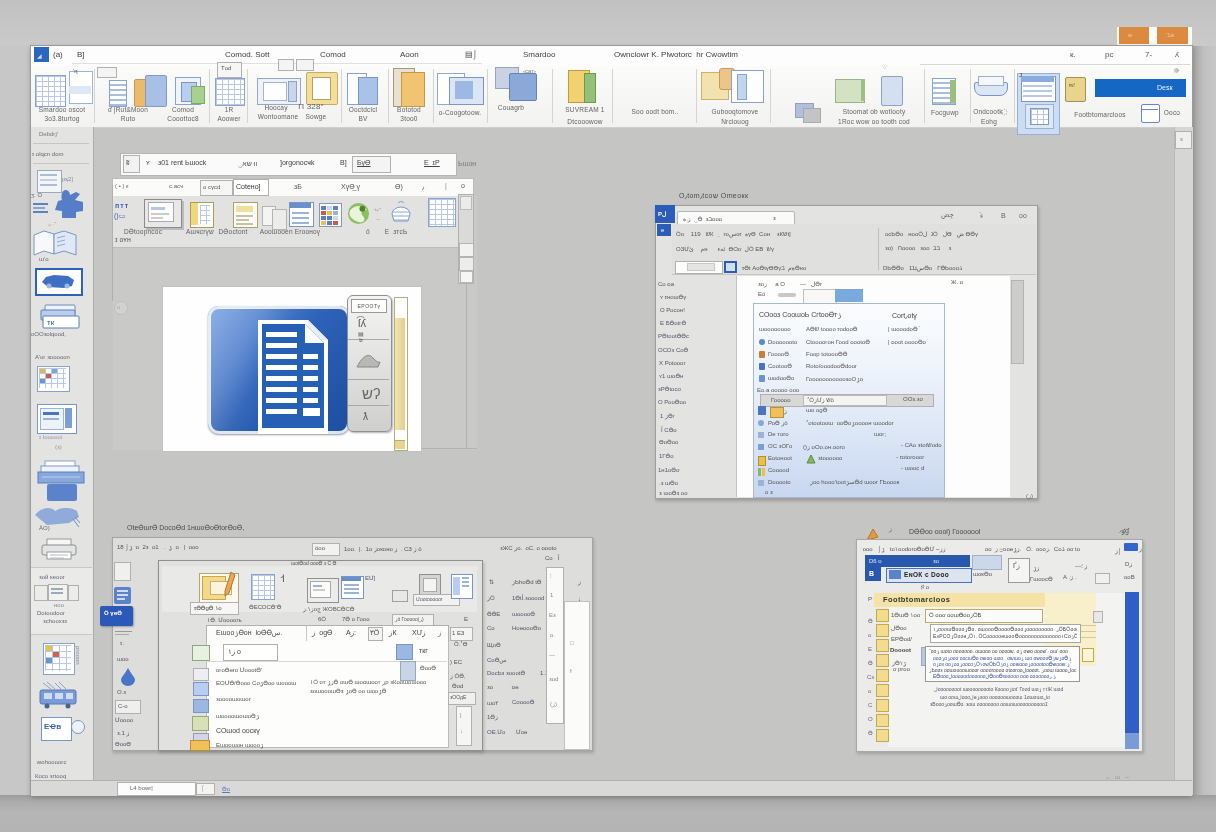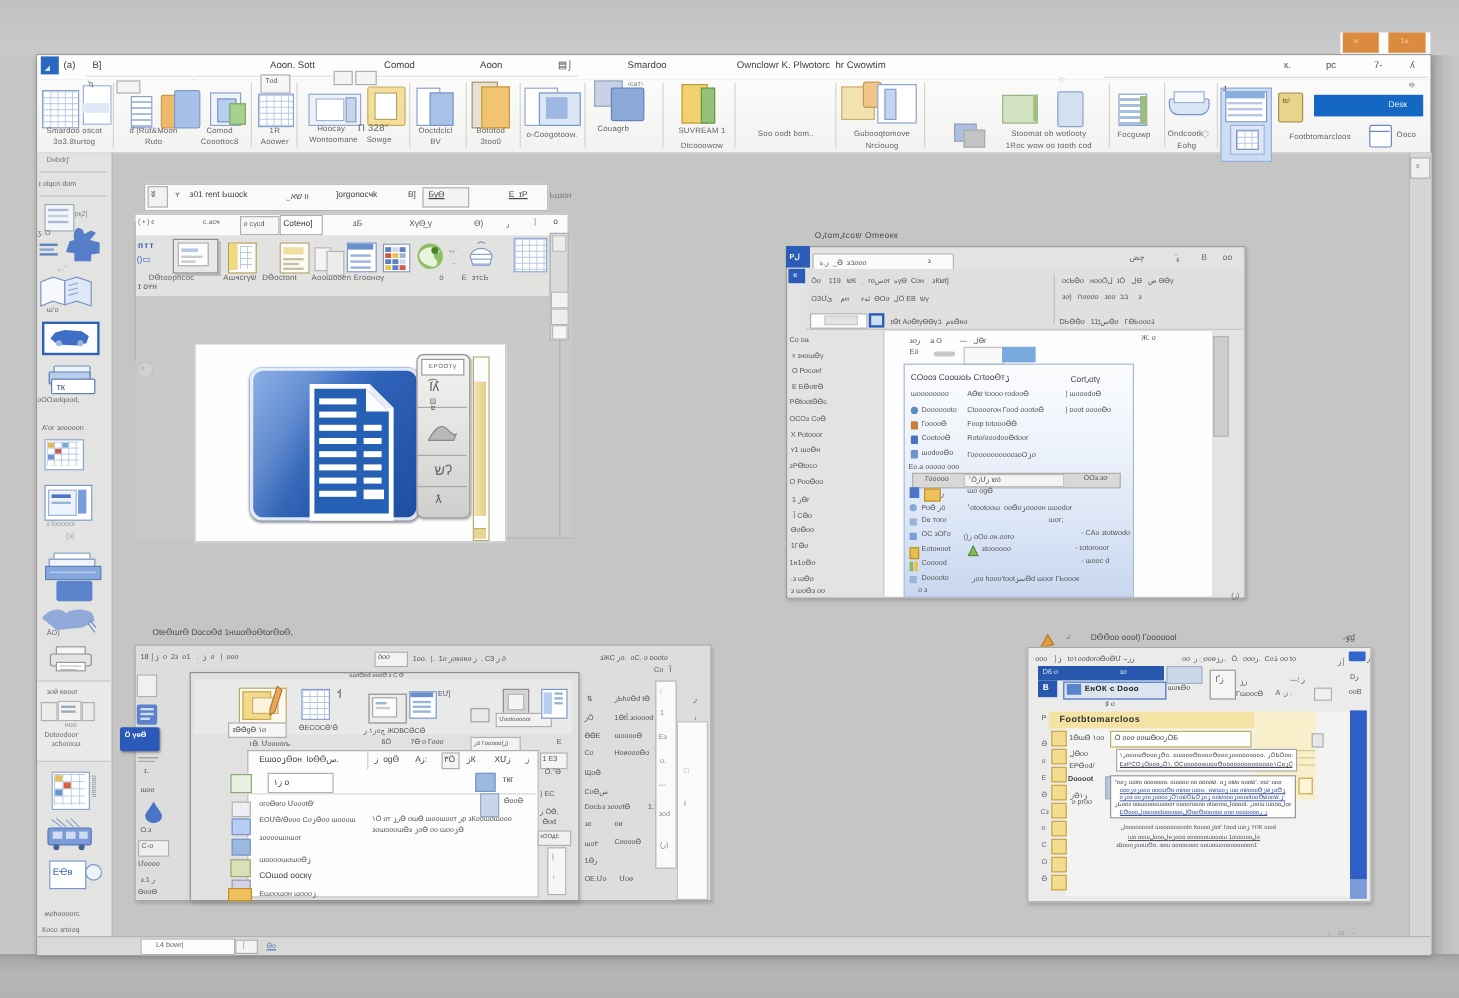--- a/index.html
+++ b/index.html
@@ -31,21 +31,21 @@
 
 <div class="ab" id="app" style="left:31px;top:46px;width:1161px;height:749px;background:#c5c6c4;outline:1px solid #9b9b9a;box-shadow:0 2px 5px rgba(70,70,70,.45)">
 
   <div class="ab" id="titlebar" style="left:0;top:0;width:1161px;height:20px;background:#fdfdfd"></div>
   <div class="ab" style="left:3px;top:1px;width:15px;height:15px;background:#2a68c0"></div>
   <div class="t t6" style="left:6px;top:6px;color:#cfe0f5">◢</div>
 
   <div class="t t8" style="left:22px;top:4px;color:#3d3d3d">(a)</div>
   <div class="t t8" style="left:46px;top:4px;color:#3d3d3d">B]</div>
   <div class="t t8" style="left:128px;top:19px;color:#3d3d3d">Dog</div>
-  <div class="t t8" style="left:194px;top:4px;color:#3d3d3d">Aoon. Sott</div>
+  <div class="t t8" style="left:194px;top:4px;color:#3d3d3d">Comod. Sott</div>
   <div class="t t8" style="left:289px;top:4px;color:#3d3d3d">Comod</div>
   <div class="t t8" style="left:369px;top:4px;color:#3d3d3d">Aoon</div>
   <div class="t t8" style="left:434px;top:4px;color:#3d3d3d">▤⌡</div>
   <div class="t t8" style="left:492px;top:4px;color:#3d3d3d">Smardoo</div>
   <div class="t t8" style="left:583px;top:4px;color:#3d3d3d">Ownclowr K. Plwotorc&nbsp;&nbsp;hr Cwowtim</div>
   <div class="t t8" style="left:1039px;top:4px;color:#555">к.</div>
   <div class="t t8" style="left:1074px;top:4px;color:#555">рс</div>
   <div class="t t8" style="left:1114px;top:4px;color:#555">7-</div>
   <div class="t t8" style="left:1144px;top:4px;color:#555">ʎ</div>
   <div class="ab" style="left:41px;top:17px;width:410px;height:3px;border-top:1px solid #e0e0e0"></div>
@@ -267,21 +267,21 @@
   <svg class="ab" style="left:8px;top:635px" width="38" height="28" viewBox="0 0 38 28">
       <path d="M4 2l8 6m-4-7l8 7m0-6l6 6m-2-7l7 7" stroke="#8aa3cc" fill="none"></path>
       <rect x="1" y="9" width="36" height="14" rx="2" fill="#7a9bd8" stroke="#5578b8"></rect>
       <rect x="5" y="12" width="8" height="6" fill="#cfdcf2"></rect>
       <rect x="16" y="12" width="8" height="6" fill="#cfdcf2"></rect>
       <rect x="27" y="12" width="7" height="6" fill="#cfdcf2"></rect>
       <circle cx="8" cy="25" r="2.5" fill="#46648f"></circle>
       <circle cx="29" cy="25" r="2.5" fill="#46648f"></circle>
     </svg>
   <div class="wb" style="left:10px;top:671px;width:29px;height:22px;border-color:#7a96c8"></div>
-  <div class="t" style="left:13px;top:676px;font-size:8px;color:#3c62b0;font-weight:normal">ЕҼв</div>
+  <div class="t" style="left:13px;top:676px;font-size:8px;color:#3c62b0;font-weight:bold">ЕҼв</div>
   <div class="ab" style="left:40px;top:674px;width:12px;height:12px;border:1px solid #7a96c8;border-radius:50%;background:#eef3fa"></div>
   <div class="t t6" style="left:6px;top:713px;color:#667">ʍоhоооогс</div>
   <div class="t t6" style="left:4px;top:727px;color:#667">Коcо зrtооq</div>
 
   <div class="ab" id="rscroll" style="left:1143px;top:81px;width:18px;height:668px;background:#d6d6d5;border-left:1px solid #b9b9b8"></div>
   <div class="bx" style="left:1144px;top:85px;width:15px;height:16px;background:#efefee"></div>
   <div class="t t6" style="left:1149px;top:90px;color:#888">s</div>
 
   <div class="ab" id="bstrip" style="left:0;top:734px;width:1161px;height:15px;background:#d9d9d8;border-top:1px solid #b2b2b1"></div>
   <div class="bx" style="left:86px;top:736px;width:77px;height:12px;background:#fcfcfc"></div>
@@ -418,21 +418,21 @@
   <div class="ab" style="left:347px;top:295px;width:43px;height:135px;border-radius:6px;background:linear-gradient(180deg,#f4f4f3,#cfcfce);border:1px solid #909090;box-shadow:1px 1px 2px rgba(0,0,0,.3)"></div>
   <div class="ab" style="left:351px;top:299px;width:34px;height:12px;background:#fdfdfc;border:1px solid #999;font-size:5px;color:#555;text-align:center;line-height:12px;letter-spacing:.5px">ΕΡΟΟΤү</div>
   <div class="ab" style="left:348px;top:339px;width:41px;height:1px;background:#a8a8a8"></div>
   <div class="ab" style="left:348px;top:379px;width:41px;height:1px;background:#a8a8a8"></div>
   <div class="ab" style="left:348px;top:405px;width:41px;height:1px;background:#a8a8a8"></div>
   <div class="gl" style="left:358px;top:317px;font-size:11px;color:#555">ſ͡ʎ</div>
   <div class="gl" style="left:358px;top:330px;font-size:6px;color:#555">▤ ʫ</div>
   <svg class="ab" style="left:355px;top:347px" width="26" height="26" viewBox="0 0 26 26">
       <path d="M2 20c6-12 12-14 16-9 3 3 5 5 7 4l-2 5z" fill="#b8b8b6" stroke="#888"></path>
     </svg>
-  <div class="gl" style="left:362px;top:385px;font-size:12px;color:#666">שʔ</div>
+  <div class="gl" style="left:362px;top:385px;font-size:15px;color:#666">שʔ</div>
   <div class="gl" style="left:363px;top:411px;font-size:10px;color:#555">ƛ</div>
 
   <div class="ab" style="left:394px;top:297px;width:12px;height:152px;background:#fdfdfc;border:1px solid #b8ac78"></div>
   <div class="ab" style="left:395px;top:318px;width:10px;height:112px;background:linear-gradient(90deg,#f2e5b0,#e3cf8e)"></div>
   <div class="ab" style="left:395px;top:440px;width:10px;height:8px;background:#e8d590;border-top:1px solid #b8ac78"></div>
 </div>
 <div class="ab" id="clusterB">
   <div class="t t7" style="left:679px;top:192px;color:#4a4a4a;letter-spacing:.4px">О٫tоm٫tсоש Оmеокк</div>
   <div class="ab" style="left:655px;top:205px;width:381px;height:292px;background:#e3e3e2;border:1px solid #9e9e9d;box-shadow:1px 2px 3px rgba(80,80,80,.35)"></div>
   <div class="ab" style="left:655px;top:205px;width:20px;height:18px;background:#2a5cb8"></div>

